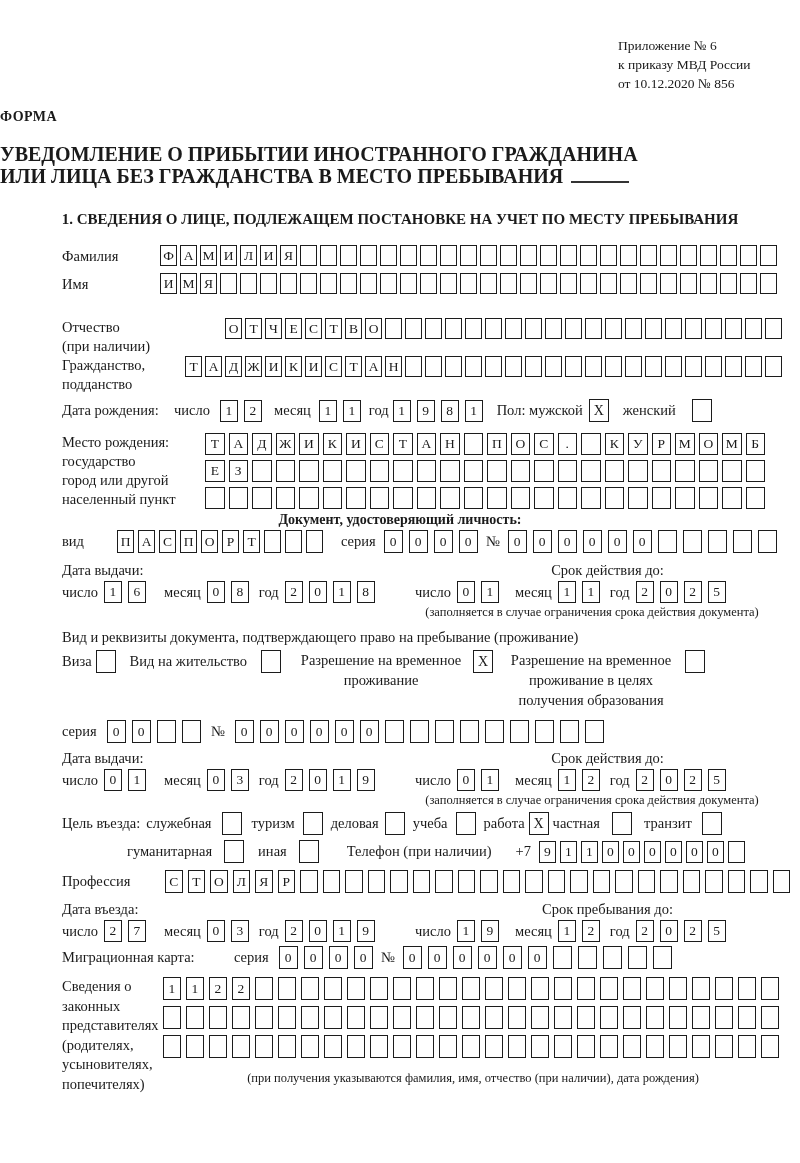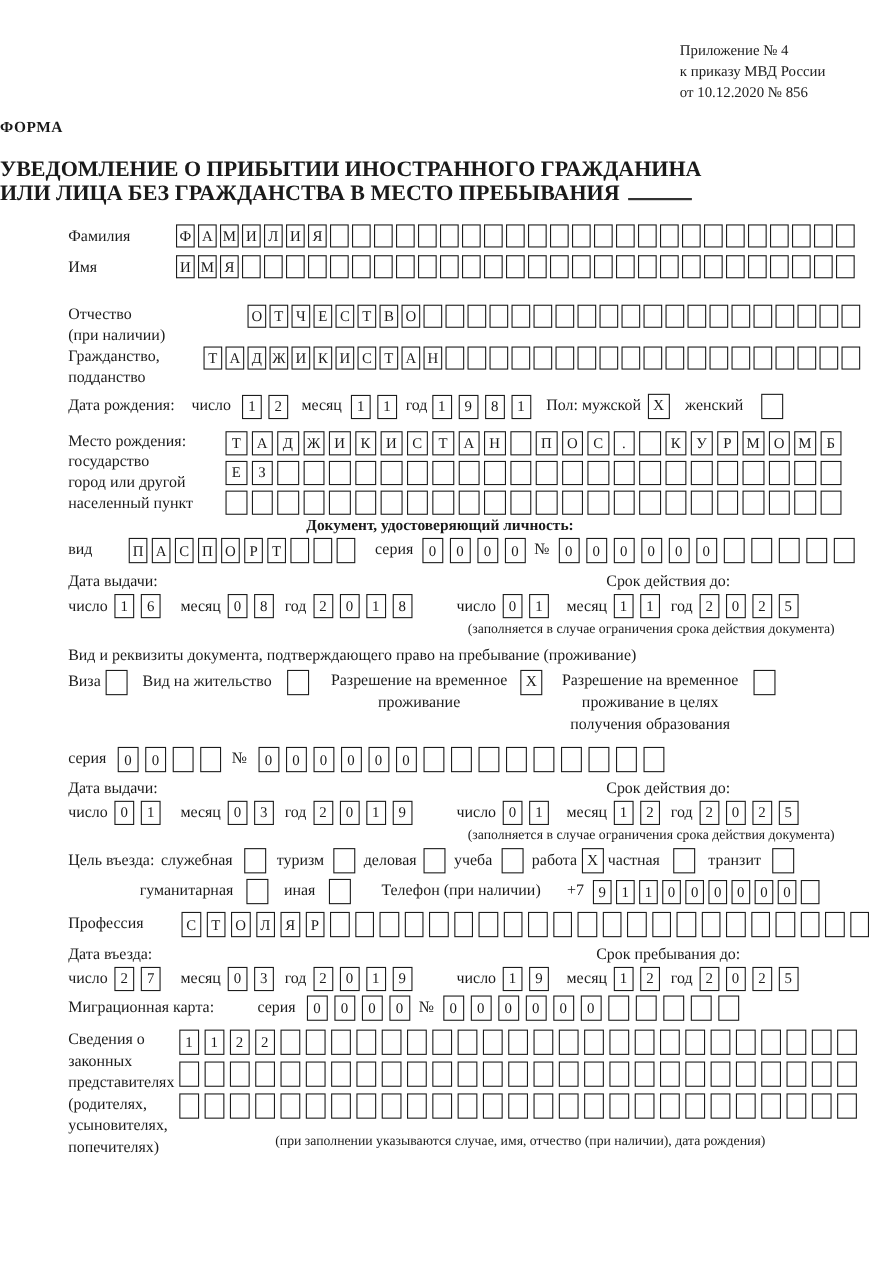--- a/index.html
+++ b/index.html
@@ -29,32 +29,33 @@
   .dhead{line-height:18px;}
   .col1{width:353px;flex:none;}
   .inline{display:flex;align-items:center;}
 </style>
 </head>
 <body>
 
 <div class="page">
 
   <div class="appendix">
-    <div>Приложение № 4</div>
+    <div>Приложение № 6</div>
     <div>к приказу МВД России</div>
     <div>от 10.12.2020 № 856</div>
   </div>
 
   <div class="forma">ФОРМА</div>
 
   <div class="title">
     <div>УВЕДОМЛЕНИЕ О ПРИБЫТИИ ИНОСТРАННОГО ГРАЖДАНИНА</div>
     <div><span>ИЛИ ЛИЦА БЕЗ ГРАЖДАНСТВА В МЕСТО ПРЕБЫВАНИЯ</span><span class="tunder"></span></div>
   </div>
 
+  <div class="sec">1. СВЕДЕНИЯ О ЛИЦЕ, ПОДЛЕЖАЩЕМ ПОСТАНОВКЕ НА УЧЕТ ПО МЕСТУ ПРЕБЫВАНИЯ</div>
 
   <div class="row ml" style="margin-top:17px">
     <div class="lbl" style="width:98px;padding-top:2px">Фамилия</div>
     <div class="cells">
         <span class="cell">Ф</span>
         <span class="cell">А</span>
         <span class="cell">М</span>
         <span class="cell">И</span>
         <span class="cell">Л</span>
         <span class="cell">И</span>
@@ -726,17 +727,17 @@
           <span class="cell"></span>
           <span class="cell"></span>
           <span class="cell"></span>
           <span class="cell"></span>
           <span class="cell"></span>
           <span class="cell"></span>
           <span class="cell"></span>
           <span class="cell"></span>
           <span class="cell"></span>
         </div>
-      <div class="note" style="margin-top:13px;text-align:center;width:620px">(при заполнении указываются случае, имя, отчество (при наличии), дата рождения)</div>
+      <div class="note" style="margin-top:13px;text-align:center;width:620px">(при получения указываются фамилия, имя, отчество (при наличии), дата рождения)</div>
     </div>
   </div>
 
 </div>
 
 </body></html>

